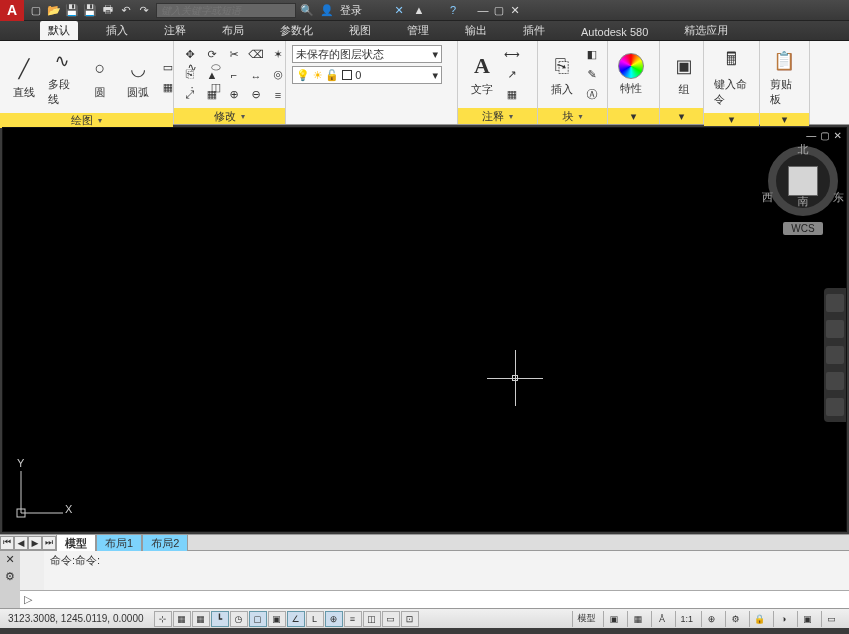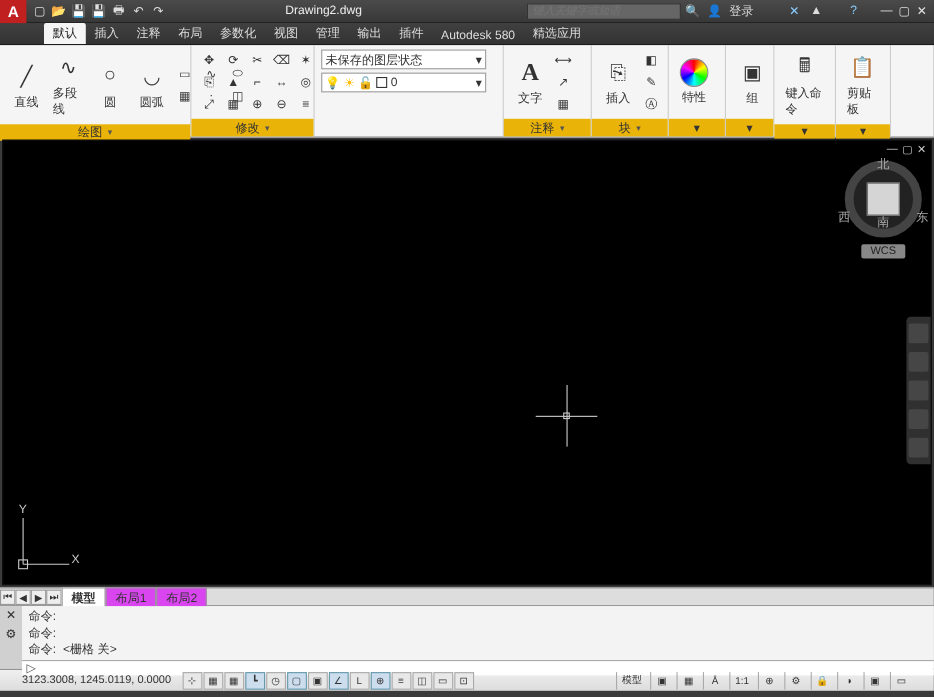--- a/index.html
+++ b/index.html
@@ -8,28 +8,28 @@
 .title-bar { height: 21px; background: linear-gradient(#4a4a4a, #383838); display: flex; align-items: center; border-bottom: 1px solid #222; }
 .app-logo { width: 24px; height: 21px; background: #c02020; color: #fff; display: flex; align-items: center; justify-content: center; font-weight: bold; font-size: 14px; }
 .qat { display: flex; gap: 2px; padding: 0 4px; }
 .qat-btn { width: 16px; height: 16px; display: flex; align-items: center; justify-content: center; color: #ddd; cursor: pointer; }
 .doc-title { flex: 1; text-align: center; color: #eee; font-size: 11px; display: flex; justify-content: flex-end; align-items: center; padding-right: 150px; }
 .search-box { width: 140px; height: 15px; background: #666; border: 1px solid #333; color: #ccc; font-size: 10px; padding: 0 4px; font-style: italic; }
 .title-right { display: flex; align-items: center; gap: 6px; padding: 0 4px; color: #ddd; }
 .title-right .icon-btn { width: 14px; height: 14px; display: flex; align-items: center; justify-content: center; cursor: pointer; }
 .win-controls { display: flex; gap: 2px; padding-left: 10px; }
 
-.tabs { height: 20px; background: linear-gradient(#404040, #333); display: flex; align-items: flex-end; padding-left: 40px; border-bottom: 1px solid #1a1a1a; }
+.tabs { height: 20px; background: linear-gradient(#404040, #333); display: flex; align-items: flex-end; padding-left: 40px; border-bottom: 1px solid #1a1a1a; gap: 20px; }
 .tab { padding: 2px 8px; color: #ddd; font-size: 11px; cursor: pointer; }
 .tab.active { background: #f5f5f5; color: #222; border-radius: 2px 2px 0 0; }
 
 .ribbon { height: 84px; background: #f5f5f5; display: flex; border-bottom: 1px solid #999; }
 .panel { border-right: 1px solid #ccc; display: flex; flex-direction: column; }
 .panel-body { flex: 1; display: flex; align-items: center; padding: 4px 6px; gap: 2px; }
-.panel-title { height: 16px; font-size: 11px; text-align: center; color: #333; display: flex; justify-content: center; align-items: center; gap: 3px; background: #eab308; }
+.panel-title { height: 16px; font-size: 11px; text-align: center; color: #333; display: flex; justify-content: center; align-items: center; gap: 3px; background: #fde047; }
 .big-btn { display: flex; flex-direction: column; align-items: center; gap: 2px; padding: 2px 4px; cursor: pointer; }
 .big-btn .icn { width: 28px; height: 28px; display: flex; align-items: center; justify-content: center; font-size: 18px; border: 1px solid transparent; }
 .big-btn .lbl { font-size: 11px; }
 .small-grid { display: grid; grid-template-columns: repeat(5, 20px); gap: 2px; }
 .small-grid3 { display: grid; grid-template-columns: repeat(3, 22px); gap: 2px; }
 .small-btn { width: 20px; height: 18px; display: flex; align-items: center; justify-content: center; cursor: pointer; font-size: 11px; border: 1px solid transparent; }
 .layer-combo { width: 150px; height: 18px; border: 1px solid #999; background: #fff; display: flex; align-items: center; padding: 0 3px; font-size: 11px; gap: 3px; cursor: pointer; }
 .color-wheel { width: 26px; height: 26px; border-radius: 50%; background: conic-gradient(red, yellow, lime, cyan, blue, magenta, red); border: 1px solid #888; }
 
 .canvas-area { position: relative; height: 405px; background: #000; border: 1px solid #111; margin: 2px; }
@@ -48,31 +48,31 @@
 .nav-cube .lbl-w { position: absolute; left: -6px; top: 48px; }
 .nav-cube .lbl-e { position: absolute; right: -6px; top: 48px; }
 .wcs-badge { display: inline-block; padding: 1px 8px; background: #888; color: #222; font-size: 10px; border-radius: 2px; margin-top: 2px; }
 .canvas-win-ctrls { position: absolute; right: 4px; top: 2px; color: #ccc; display: flex; gap: 4px; font-size: 10px; }
 .side-tools { position: absolute; right: 0; top: 160px; width: 22px; background: rgba(80,80,80,0.6); border-radius: 4px 0 0 4px; padding: 6px 2px; display: flex; flex-direction: column; gap: 8px; }
 .side-tools div { width: 18px; height: 18px; background: #555; border-radius: 2px; opacity: 0.6; }
 
 .layout-tabs { height: 16px; background: #ddd; display: flex; align-items: center; border-top: 1px solid #999; }
 .layout-tabs .navbtns { display: flex; }
 .layout-tabs .navbtns span { width: 14px; height: 14px; border: 1px solid #999; background: #eee; display: flex; align-items: center; justify-content: center; font-size: 9px; cursor: pointer; }
-.layout-tab { padding: 1px 8px; border: 1px solid #999; border-bottom: none; background: #d946ef; font-size: 11px; cursor: pointer; }
+.layout-tab { padding: 1px 8px; border: 1px solid #999; border-bottom: none; background: #7dd3fc; font-size: 11px; cursor: pointer; }
 .layout-tab.active { background: #fff; font-weight: bold; }
 
 .cmd-area { height: 58px; background: #eee; border-top: 1px solid #999; display: flex; }
 .cmd-left { width: 20px; background: #d0d0d0; display: flex; flex-direction: column; align-items: center; padding-top: 2px; gap: 4px; }
-.cmd-lines { flex: 1; padding: 2px 6px; font-size: 11px; background: #f3f3f3; display: flex; flex-direction: column; }
+.cmd-lines { flex: 1; padding: 2px 6px; font-size: 11px; background: #f3f3f3; display: flex; flex-direction: row; margin-left: 24px; }
 .cmd-input-row { display: flex; align-items: center; background: #fff; border-top: 1px solid #aaa; height: 18px; }
 .cmd-prompt { padding: 0 4px; color: #555; }
 .cmd-input { flex: 1; border: none; font-size: 11px; font-style: italic; color: #777; outline: none; }
 
-.status-bar { height: 20px; background: linear-gradient(#f0f0f0,#dcdcdc); border-top: 1px solid #999; display: flex; align-items: center; justify-content: space-between; padding: 0 20px; font-size: 10px; }
+.status-bar { height: 20px; background: linear-gradient(#f0f0f0,#dcdcdc); border-top: 1px solid #999; display: flex; align-items: center; justify-content: space-between; padding: 0 8px; font-size: 10px; }
 .status-left { display: flex; align-items: center; gap: 10px; }
 .status-icons { display: flex; gap: 1px; }
 .status-icons .sb { width: 18px; height: 16px; border: 1px solid #aaa; background: #e8e8e8; display: flex; align-items: center; justify-content: center; font-size: 9px; cursor: pointer; }
 .status-icons .sb.active { background: #cde; border-color: #69a; }
 .status-right { display: flex; align-items: center; gap: 4px; }
 .status-right .sb { width: 20px; height: 16px; border-left: 1px solid #aaa; display: flex; align-items: center; justify-content: center; font-size: 9px; cursor: pointer; }
 
 .watermark { position: absolute; right: 8px; bottom: 30px; color: rgba(255,255,255,0.15); font-size: 24px; font-weight: bold; pointer-events: none; }
 .watermark small { display: block; font-size: 9px; text-align: right; }
 
@@ -86,21 +86,20 @@
   <div class="app-logo">A</div>
   <div class="qat">
     <span class="qat-btn">▢</span>
     <span class="qat-btn">📂</span>
     <span class="qat-btn">💾</span>
     <span class="qat-btn">💾</span>
     <span class="qat-btn">🖶</span>
     <span class="qat-btn">↶</span>
     <span class="qat-btn">↷</span>
   </div>
-  <div class="doc-title">Drawing2.dwg</div>
   <input class="search-box" placeholder="键入关键字或短语" style="">
   <div class="title-right">
     <span class="icon-btn">🔍</span>
     <span class="icon-btn">👤</span>
     <span>登录</span>
     <span style="width:18px"></span>
     <span class="icon-btn" style="color:#8cf">✕</span>
     <span class="icon-btn">▲</span>
     <span style="width:8px"></span>
     <span class="icon-btn" style="color:#8cf">?</span>
@@ -320,21 +319,20 @@
 
 <div class="cmd-area">
   <div class="cmd-left">
     <span>✕</span>
     <span>⚙</span>
   </div>
   <div style="flex:1;display:flex;flex-direction:column">
     <div class="cmd-lines">
       <div><span>命令:</span></div>
       <div><span>命令:</span></div>
-      <div><span>命令:</span>&nbsp;&nbsp;<span>&lt;栅格 关&gt;</span></div>
     </div>
     <div class="cmd-input-row">
       <span class="cmd-prompt">▷</span>
     </div>
   </div>
 </div>
 
 <div class="status-bar">
   <div class="status-left">
     <span>3123.3008, 1245.0119, 0.0000</span>

